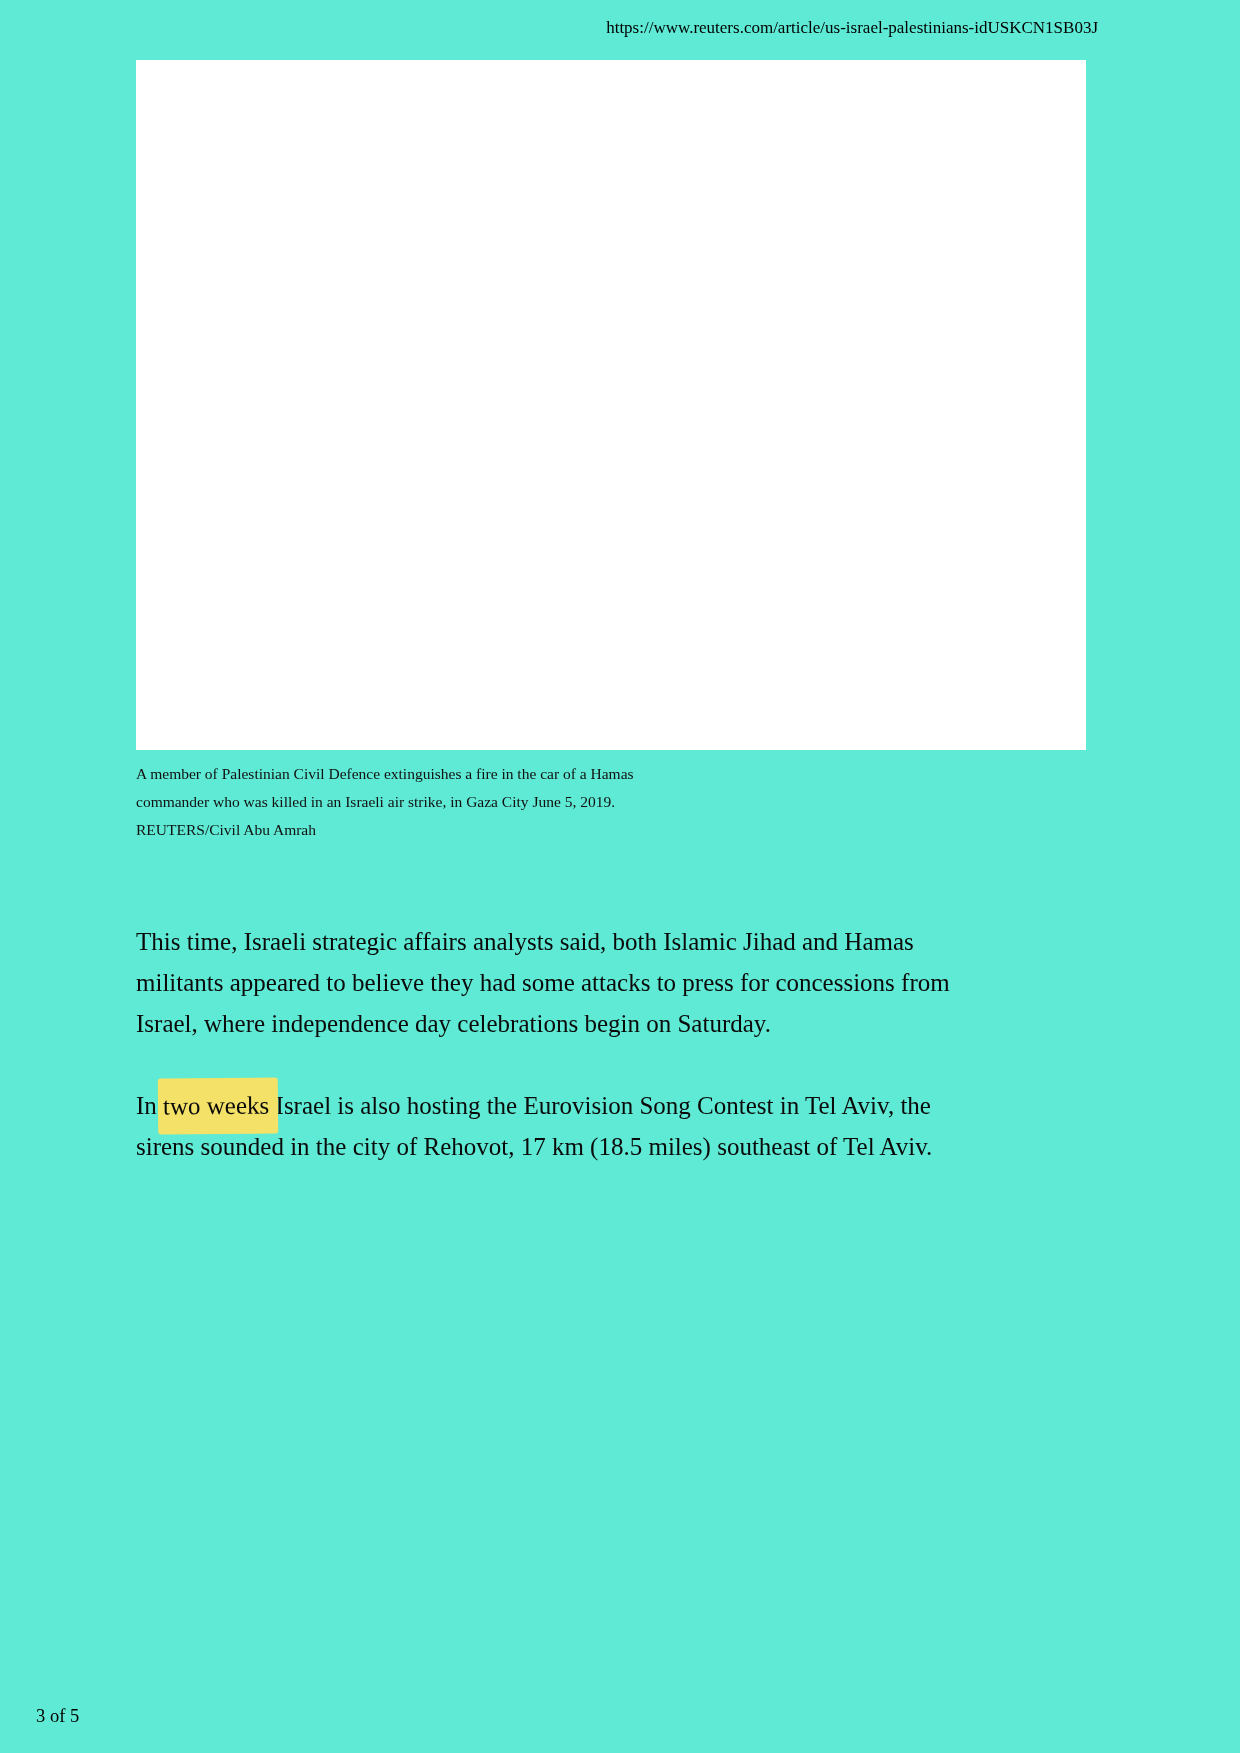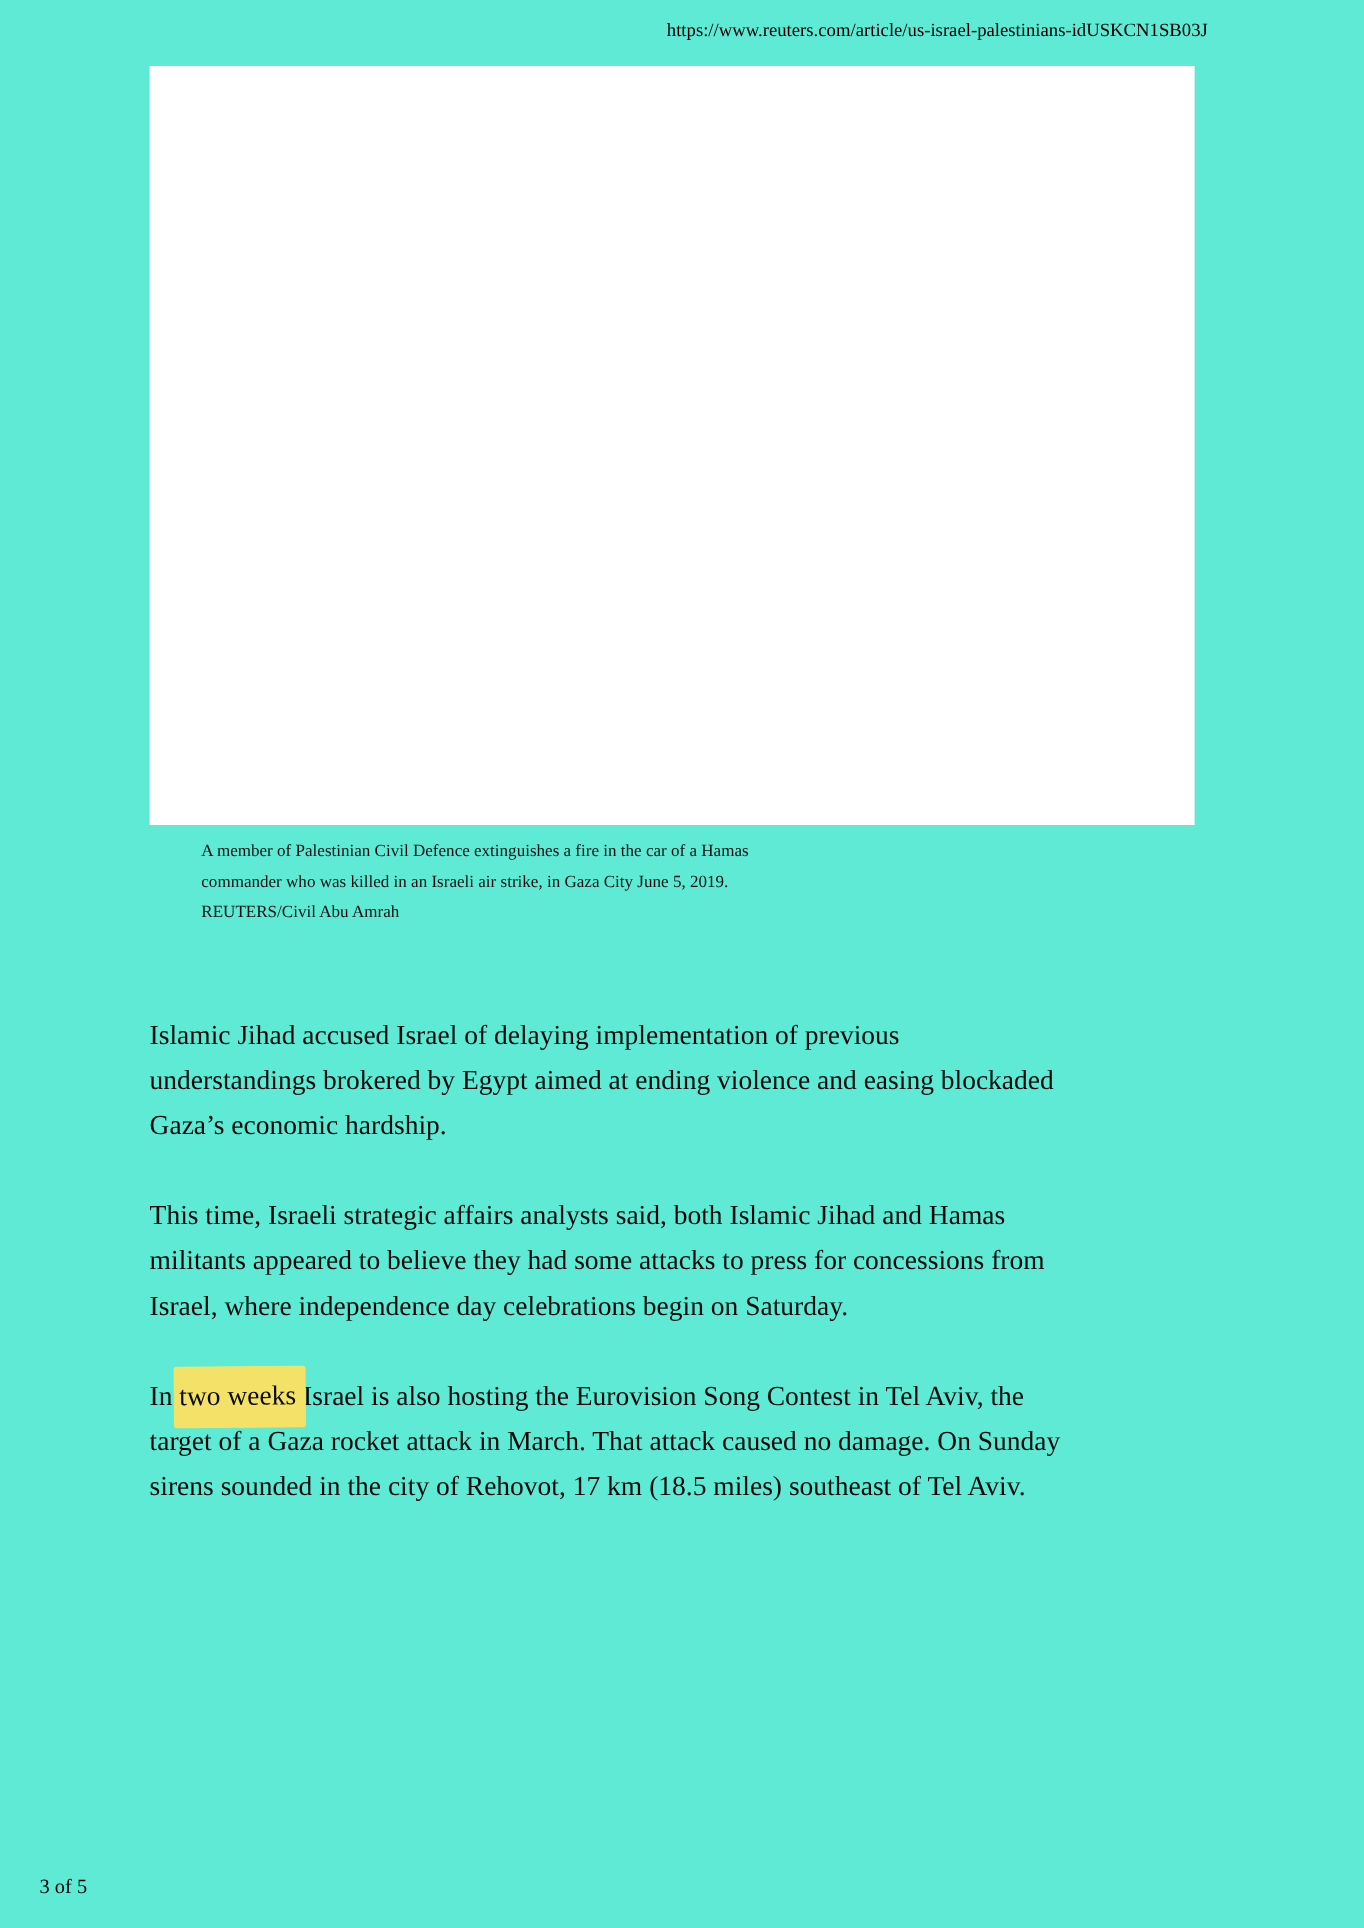--- a/index.html
+++ b/index.html
@@ -37,21 +37,20 @@
     position: absolute;
     top: 760px;
     left: 136px;
     width: 600px;
     font-size: 15.5px;
     line-height: 28px;
     color: #111111;
   }
   .caption-line {
     white-space: nowrap;
-    margin-left: 47px;
   }
   .article {
     position: absolute;
     top: 921px;
     left: 136px;
     width: 980px;
     font-size: 25px;
     line-height: 41px;
     color: #0a0a0a;
   }
@@ -86,30 +85,24 @@
   <div class="photo-space"></div>
 
   <div class="caption">
       <div class="caption-line">A member of Palestinian Civil Defence extinguishes a fire in the car of a Hamas</div>
       <div class="caption-line">commander who was killed in an Israeli air strike, in Gaza City June 5, 2019.</div>
       <div class="caption-line">REUTERS/Civil Abu Amrah</div>
     </div>
 
   <div class="article">
       <div class="paragraph">
-        <div class="body-line">Islamic Jihad accused Israel of delaying implementation of previous</div>
-        <div class="body-line">understandings brokered by Egypt aimed at ending violence and easing blockaded</div>
-        <div class="body-line">Gaza’s economic hardship.</div>
-      </div>
-      <div class="paragraph">
         <div class="body-line">This time, Israeli strategic affairs analysts said, both Islamic Jihad and Hamas</div>
         <div class="body-line">militants appeared to believe they had some attacks to press for concessions from</div>
         <div class="body-line">Israel, where independence day celebrations begin on Saturday.</div>
       </div>
       <div class="paragraph">
         <div class="body-line"><span>In </span><span class="highlight" style="background-color: rgb(243, 226, 103);">two weeks</span><span> Israel is also hosting the Eurovision Song Contest in Tel Aviv, the</span></div>
-        <div class="body-line">target of a Gaza rocket attack in March. That attack caused no damage. On Sunday</div>
         <div class="body-line">sirens sounded in the city of Rehovot, 17 km (18.5 miles) southeast of Tel Aviv.</div>
       </div>
     </div>
 
   <div class="pagenum">3 of 5</div>
 </div>
 
 </body></html>

